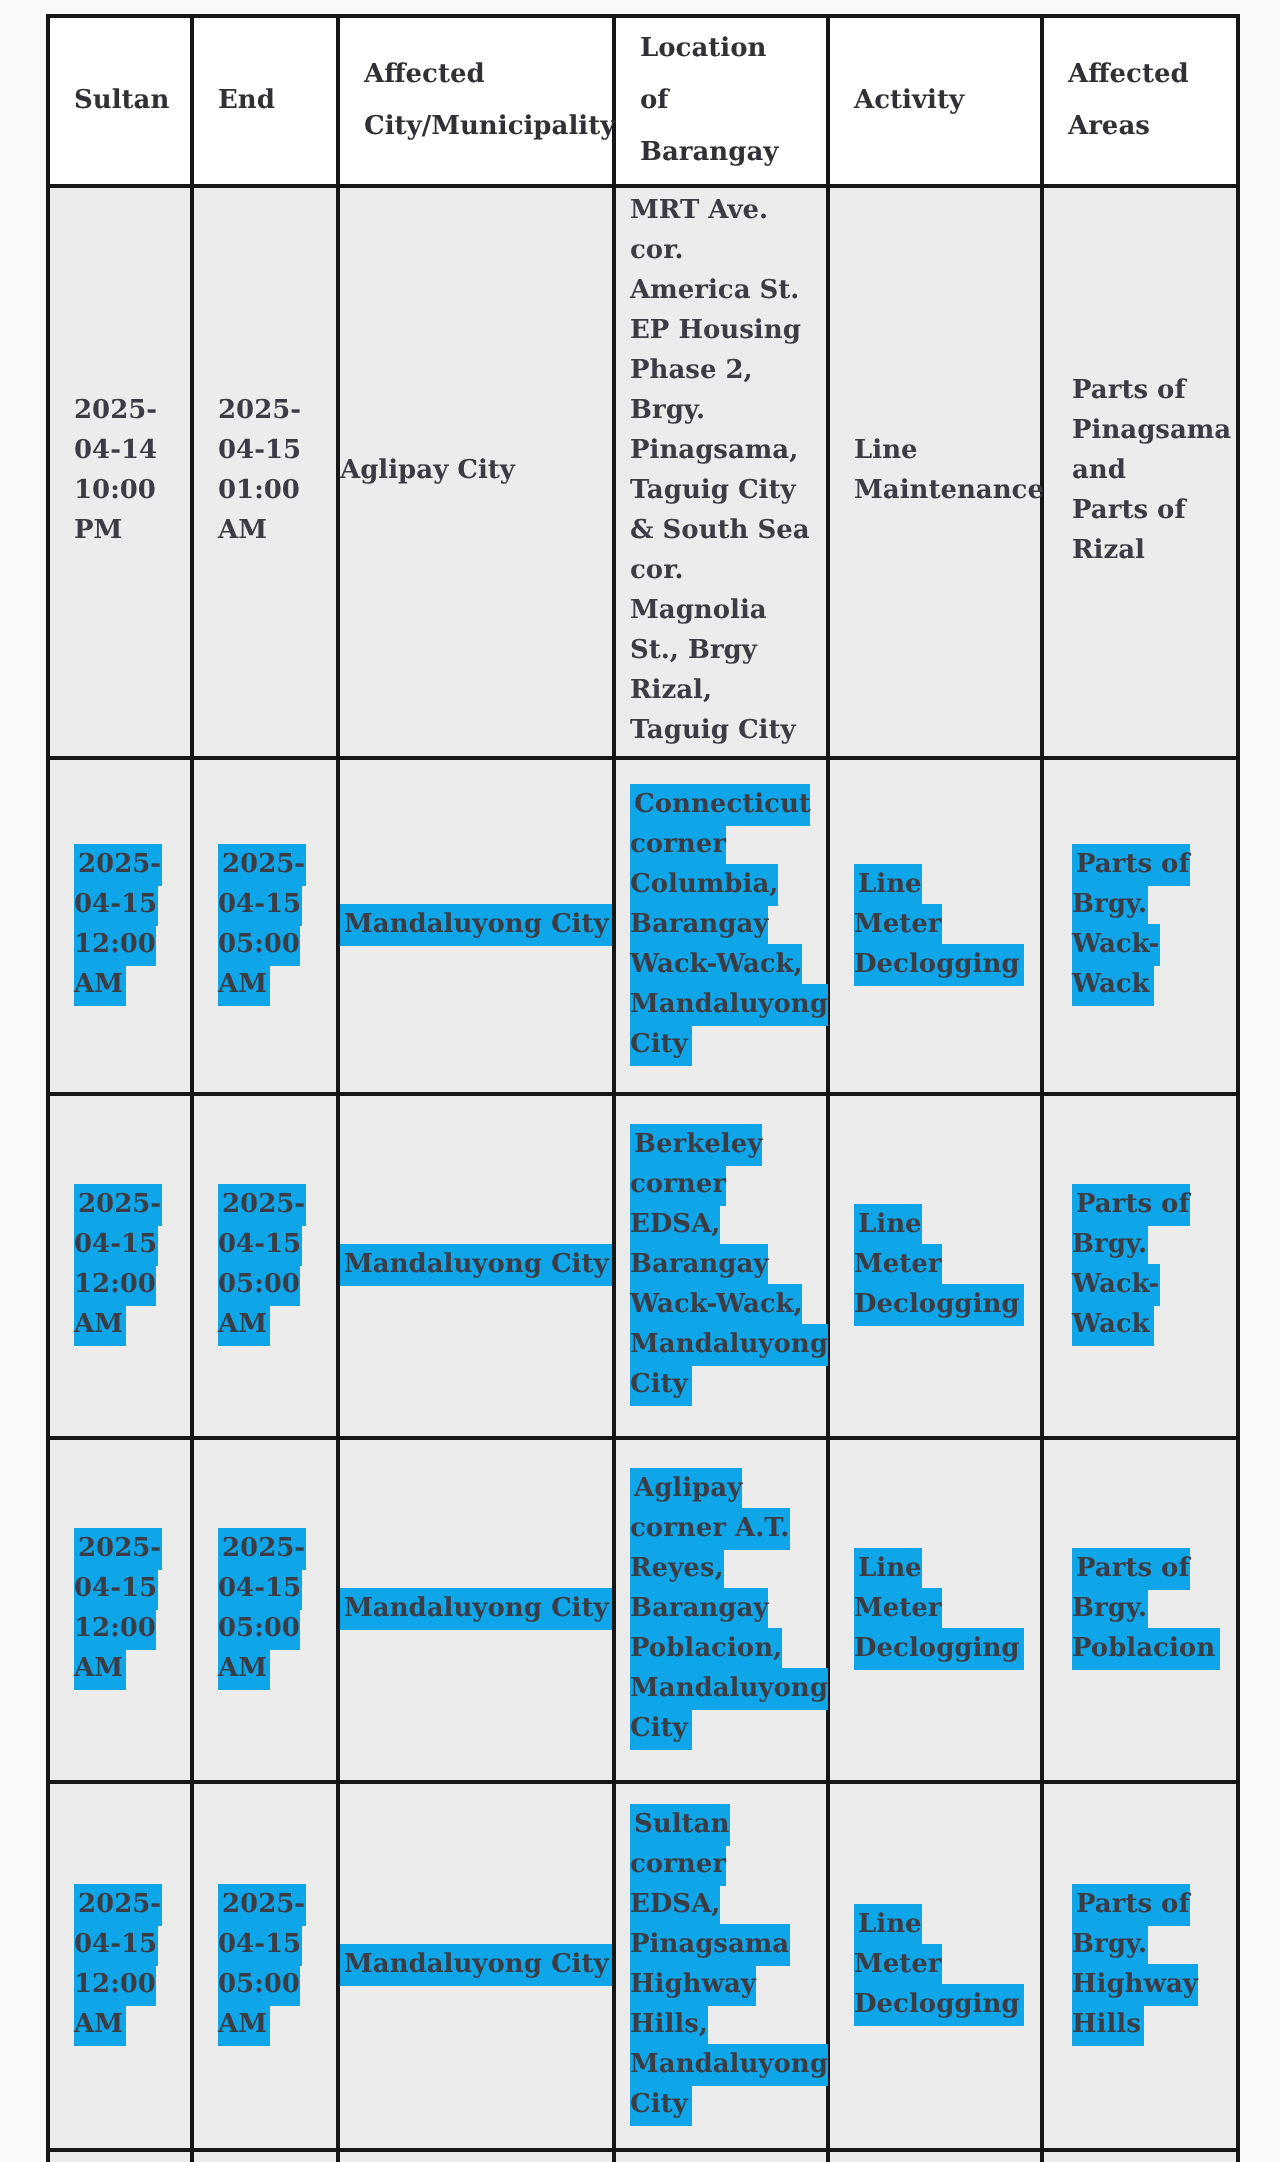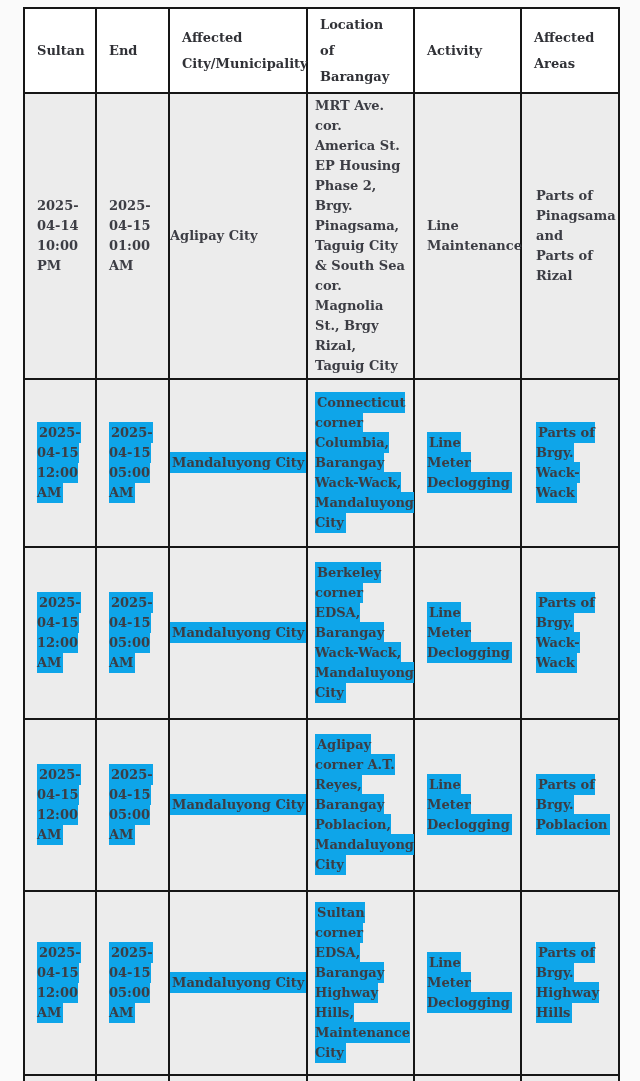--- a/index.html
+++ b/index.html
@@ -112,21 +112,21 @@
     <td class="c-end"><span class="hl">2025-04-15 05:00 AM</span></td>
     <td class="c-city"><span class="hl">Mandaluyong City</span></td>
     <td class="c-loc"><span class="hl">Aglipay corner A.T. Reyes, Barangay Poblacion, Mandaluyong City</span></td>
     <td class="c-act"><span class="hl">Line Meter Declogging</span></td>
     <td class="c-area"><span class="hl">Parts of Brgy. Poblacion</span></td>
   </tr>
         <tr>
     <td class="c-start"><span class="hl">2025-04-15 12:00 AM</span></td>
     <td class="c-end"><span class="hl">2025-04-15 05:00 AM</span></td>
     <td class="c-city"><span class="hl">Mandaluyong City</span></td>
-    <td class="c-loc"><span class="hl">Sultan corner EDSA, Barangay Highway Hills, Maintenance City</span></td>
+    <td class="c-loc"><span class="hl">Sultan corner EDSA, Pinagsama Highway Hills, Mandaluyong City</span></td>
     <td class="c-act"><span class="hl">Line Meter Declogging</span></td>
     <td class="c-area"><span class="hl">Parts of Brgy. Highway Hills</span></td>
   </tr>
         <tr>
     <td class="c-start"><span></span></td>
     <td class="c-end"><span></span></td>
     <td class="c-city"><span></span></td>
     <td class="c-loc"><span></span></td>
     <td class="c-act"><span></span></td>
     <td class="c-area"><span></span></td>

